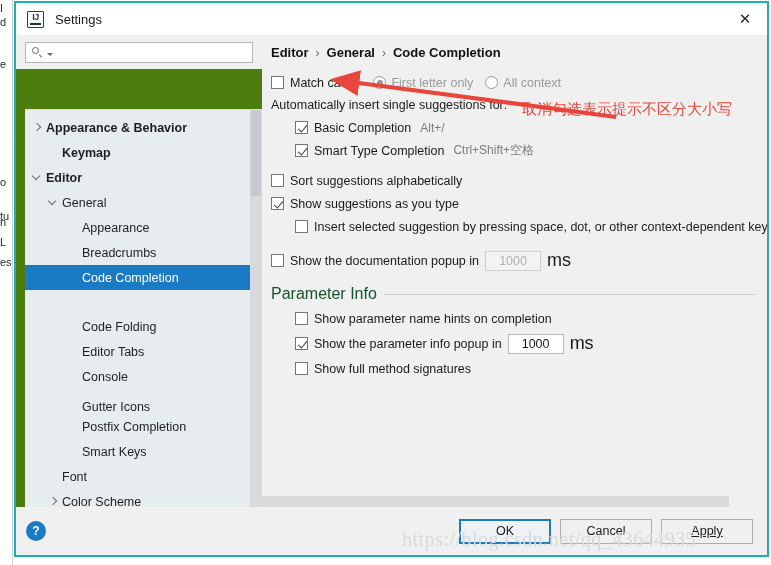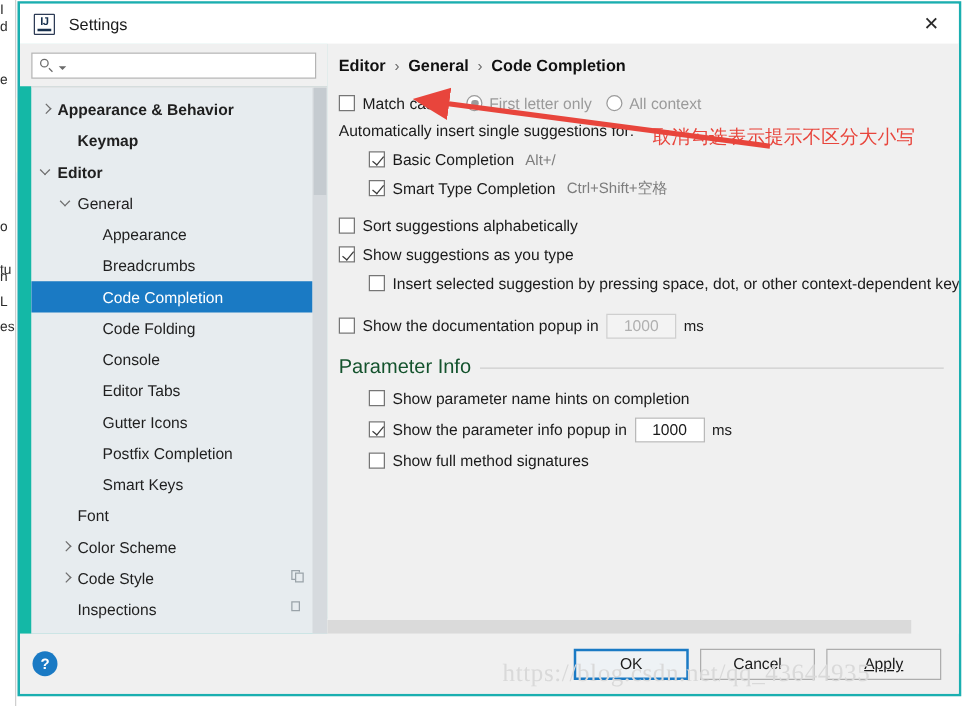--- a/index.html
+++ b/index.html
@@ -29,21 +29,21 @@
   #app-icon{width:17px;height:17px;margin-left:11px;background:#ffffff;border:1px solid #2d3b55;border-radius:1px;position:relative;box-sizing:border-box;}
   #app-icon::before{content:"IJ";position:absolute;left:0;right:0;top:0px;text-align:center;font-size:9px;font-weight:bold;color:#17304e;line-height:10px;letter-spacing:-0.5px;}
   #app-icon::after{content:"";position:absolute;left:2px;right:2px;bottom:2px;height:2px;background:#17304e;}
   #dialog-title{margin-left:11px;font-size:13px;color:#1a1a1a;}
   #close-button{position:absolute;right:0;top:0;width:44px;height:32px;display:flex;align-items:center;justify-content:center;font-size:15px;color:#2a2a2a;cursor:default;}
 
   
   #dialog-body{flex:1;display:flex;min-height:0;background:#f0f0f0;}
 
   
-  #left-pane{width:246px;flex:0 0 246px;display:flex;flex-direction:column;background:#14b8a6;}
+  #left-pane{width:246px;flex:0 0 246px;display:flex;flex-direction:column;background:#4d7c0f;gap:40px;}
   #search-wrap{padding:7px 9px 6px 9px;background:#f0f0f0;}
   #search-box{height:21px;background:#ffffff;border:1px solid #b4b4b4;display:flex;align-items:center;padding-left:6px;box-sizing:border-box;}
   #search-icon{width:13px;height:13px;position:relative;}
   #search-icon .lens{position:absolute;left:0;top:1px;width:7px;height:7px;border:1.4px solid #6a6a6a;border-radius:50%;box-sizing:border-box;}
   #search-icon .handle{position:absolute;left:6.5px;top:8px;width:4px;height:1.4px;background:#6a6a6a;transform:rotate(45deg);transform-origin:left center;}
   #search-caret{width:0;height:0;border-left:3px solid transparent;border-right:3px solid transparent;border-top:3.5px solid #6a6a6a;margin-left:2px;margin-top:3px;}
   #search-input{border:0;outline:none;flex:1;font-size:12px;font-family:"Liberation Sans",sans-serif;background:transparent;height:18px;padding:0 4px;}
 
   #tree-scroll{flex:1;background:#e7ecef;margin:0 0 0 9px;position:relative;overflow:hidden;border-top:1px solid #dcdcdc;}
   #tree{position:absolute;left:0;top:0;right:12px;bottom:0;padding-top:5px;}
@@ -73,21 +73,21 @@
   .row.indent2{padding-left:24px;}
   .cb{width:13px;height:13px;border:1px solid #767676;background:#fff;box-sizing:border-box;position:relative;flex:0 0 13px;margin-right:6px;}
   .cb.checked::after{content:"";position:absolute;left:3.6px;top:1px;width:4px;height:8px;border-right:1.6px solid #3a3a3a;border-bottom:1.6px solid #3a3a3a;transform:rotate(40deg);}
   .rb{width:13px;height:13px;border:1.3px solid #9b9b9b;border-radius:50%;background:#fff;box-sizing:border-box;position:relative;flex:0 0 13px;margin-right:5px;}
   .rb.selected::after{content:"";position:absolute;left:2.8px;top:2.8px;width:5.4px;height:5.4px;border-radius:50%;background:#9b9b9b;}
   .lbl{font-size:12.5px;color:#1a1a1a;}
   .lbl.disabled{color:#9a9a9a;}
   .shortcut{font-size:12px;color:#7d7d7d;margin-left:9px;text-align:center;}
   .spinner{width:56px;height:20px;border:1px solid #b9b9b9;background:#fff;box-sizing:border-box;display:flex;align-items:center;justify-content:center;font-size:12.5px;color:#1a1a1a;margin:0 6px;}
   .spinner.disabled{color:#b0b0b0;background:#f3f3f3;border-color:#cfcfcf;}
-  .units{font-size:12px;color:#1a1a1a;}
+  .units{font-size:18px;color:#1a1a1a;}
   .section-title{display:flex;align-items:center;margin:13px 0 4px 0;}
   .section-title .t{font-size:16px;color:#14532d;padding-right:7px;}
   .section-title .line{flex:1;height:1px;background:#cdcdcd;margin-right:12px;}
   #auto-insert-label{font-size:12.5px;color:#1a1a1a;height:22px;display:flex;align-items:center;}
   .spacer6{height:7px;}
   .spacer10{height:11px;}
 
   
   #content-hscroll{height:13px;flex:0 0 13px;background:#f0f0f0;position:relative;}
   #content-hscroll .track{position:absolute;left:0;right:12px;top:1px;height:11px;background:#f0f0f0;}
@@ -166,33 +166,33 @@
               <span class="tree-label">Appearance</span>
             </div>
             <div class="tree-row" style="padding-left: 42px;">
               <span class="twisty"></span>
               <span class="tree-label">Breadcrumbs</span>
             </div>
             <div class="tree-row selected" style="padding-left: 42px;">
               <span class="twisty"></span>
               <span class="tree-label">Code Completion</span>
             </div>
-            <div class="tree-row" style="padding-left: 42px;">
+            <div class="tree-row" style="padding-left: 42px; margin-top: 24px;">
               <span class="twisty"></span>
               <span class="tree-label">Code Folding</span>
             </div>
             <div class="tree-row" style="padding-left: 42px;">
               <span class="twisty"></span>
+              <span class="tree-label">Editor Tabs</span>
+            </div>
+            <div class="tree-row" style="padding-left: 42px;">
+              <span class="twisty"></span>
               <span class="tree-label">Console</span>
             </div>
-            <div class="tree-row" style="padding-left: 42px;">
-              <span class="twisty"></span>
-              <span class="tree-label">Editor Tabs</span>
-            </div>
-            <div class="tree-row" style="padding-left: 42px;">
+            <div class="tree-row" style="padding-left: 42px; align-items: flex-end;">
               <span class="twisty"></span>
               <span class="tree-label">Gutter Icons</span>
             </div>
             <div class="tree-row" style="padding-left: 42px;">
               <span class="twisty"></span>
               <span class="tree-label">Postfix Completion</span>
             </div>
             <div class="tree-row" style="padding-left: 42px;">
               <span class="twisty"></span>
               <span class="tree-label">Smart Keys</span>

